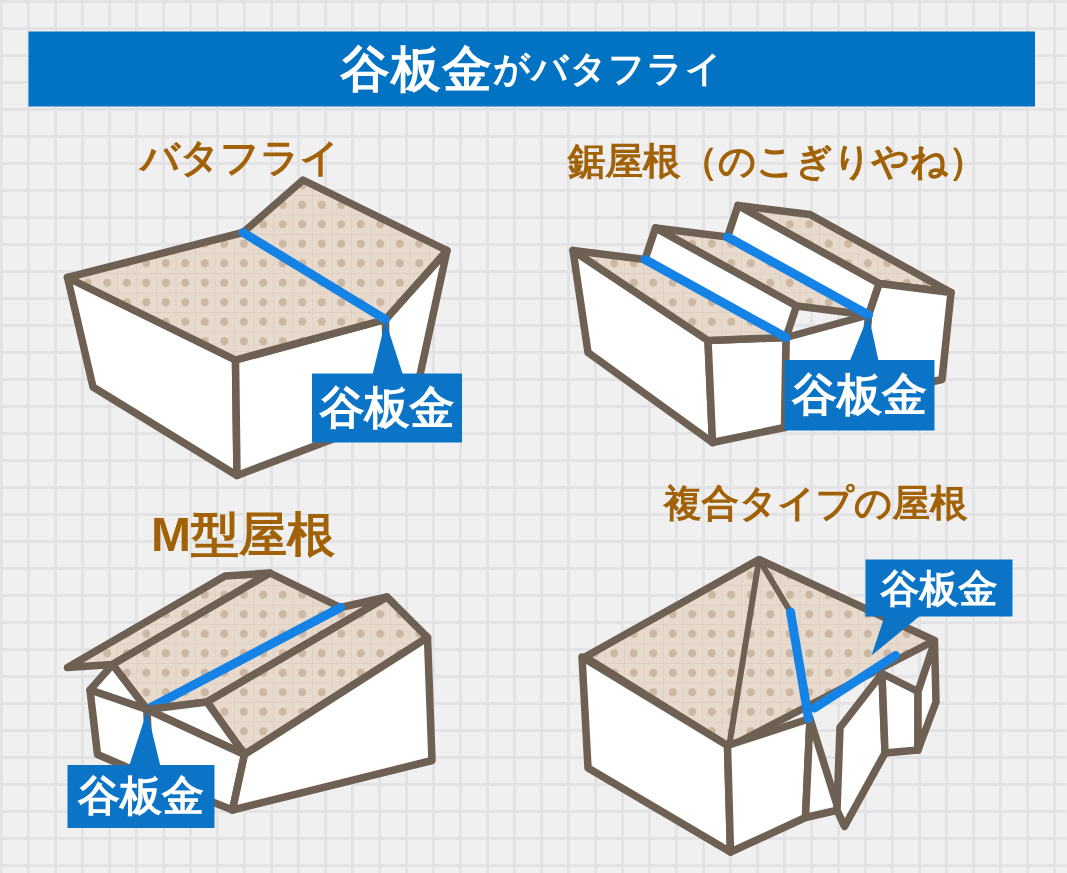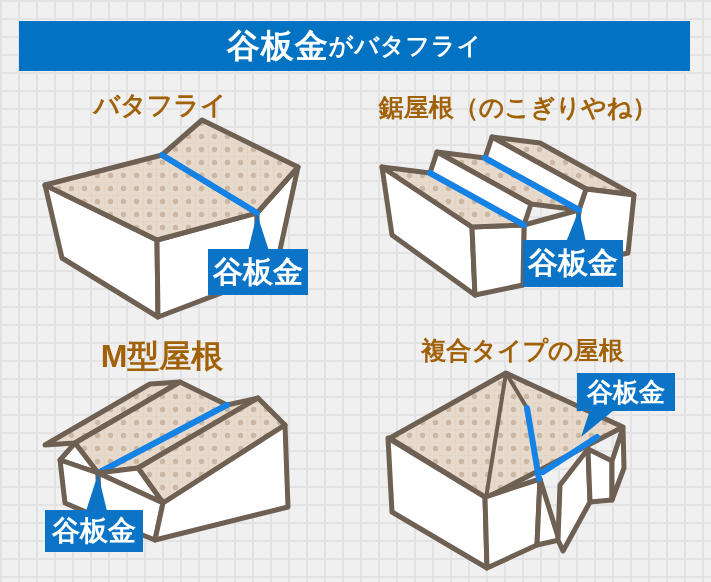--- a/index.html
+++ b/index.html
@@ -18,21 +18,21 @@
     font-weight:bold;white-space:nowrap;
   }
   .seg-large{font-size:33px;letter-spacing:1px;}
   .seg-small{font-size:24px;letter-spacing:1px;}
   .fig-title{
     position:absolute;color:#a16207;font-weight:bold;text-align:center;white-space:nowrap;
   }
   #title-butterfly{left:40px;top:88px;width:240px;font-size:26px;}
   #title-sawtooth{left:368px;top:91px;width:300px;font-size:25px;}
   #title-mtype{left:52px;top:335px;width:220px;font-size:32px;}
-  #title-complex{left:400px;top:334px;width:245px;font-size:25px;}
+  #title-complex{left:400px;top:319px;width:245px;font-size:25px;text-align:right;}
   .callout{
     position:absolute;background:#0b74c6;color:#ffffff;font-weight:bold;
     display:flex;align-items:center;justify-content:center;white-space:nowrap;
   }
   #callout-butterfly{left:208px;top:249px;width:100px;height:46px;font-size:30px;}
   #callout-sawtooth{left:523px;top:240px;width:100px;height:47px;font-size:30px;}
   #callout-mtype{left:45px;top:510px;width:98px;height:42px;font-size:28px;}
   #callout-complex{left:577px;top:373px;width:98px;height:38px;font-size:26px;}
   svg{position:absolute;left:0;top:0;}
   .wall{fill:#ffffff;stroke:#6e6053;stroke-width:5;stroke-linejoin:round;}

